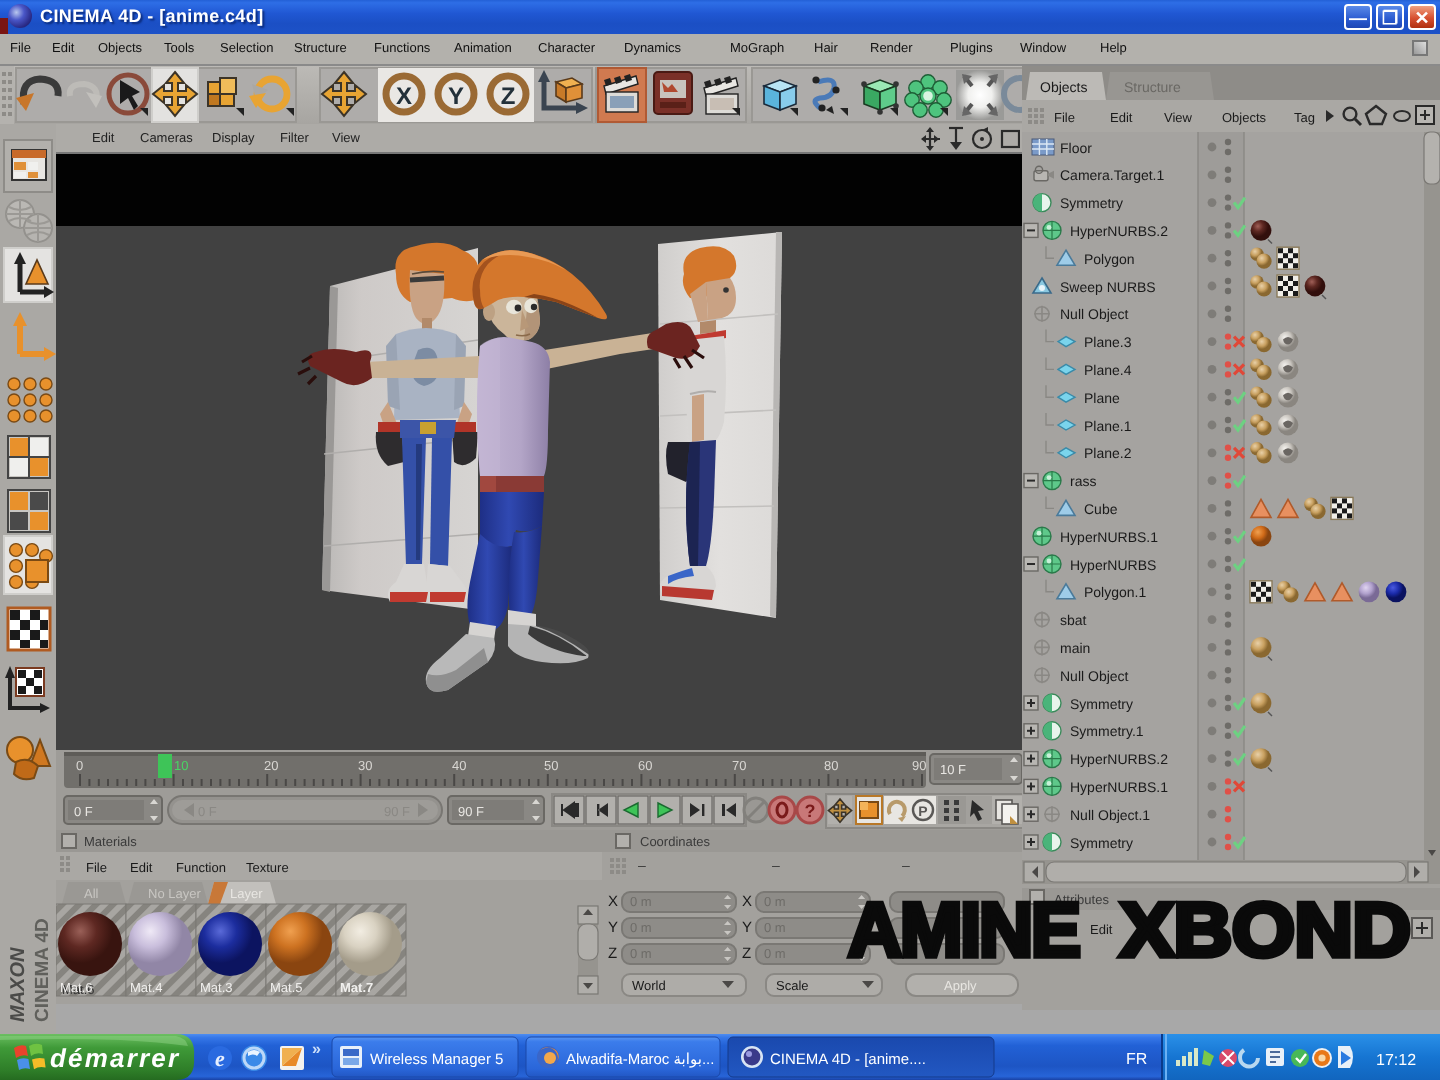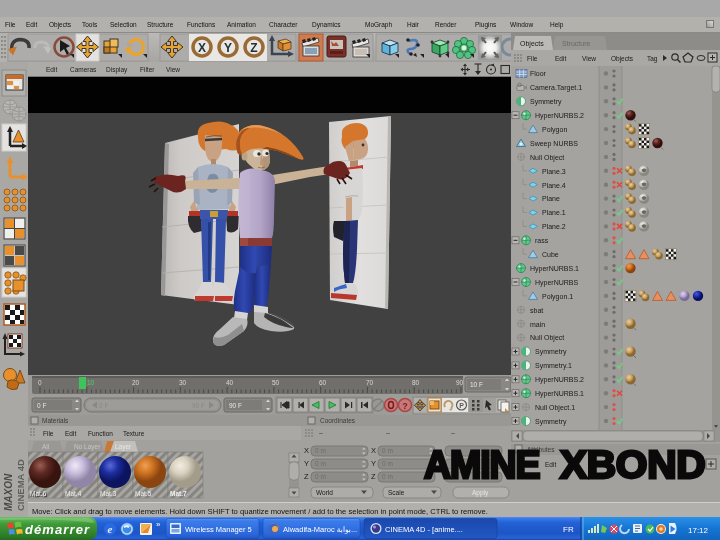--- a/index.html
+++ b/index.html
@@ -37,20 +37,28 @@
 #taskbar { left:0; top:517px; width:584px; height:23px;
   background:linear-gradient(#4f90f5 0%, #3a80ee 9%, #2364da 25%, #1f5bd0 60%, #1d55c5 84%, #2f6fe0 100%); }
 .wm { position:absolute; color:#0a0a0a; font-weight:bold; font-size:36px;
   -webkit-text-stroke:2.6px #0a0a0a; white-space:nowrap; transform-origin:left top; top:443px; }
 #wm1 { left:424px; transform:scale(1.04,1.06); letter-spacing:-1px; }
 #wm2 { left:560px; transform:scale(1.13,1.06); letter-spacing:-0.3px; }
 </style>
 </head>
 <body>
 <div id="screen">
+  <div class="abs" id="titlebar">
+    <div style="position:absolute;left:0;top:9px;width:4px;height:8px;background:#7a1512"></div>
+    <div id="c4dicon"></div>
+    <div class="ttext">CINEMA 4D - [anime.c4d]</div>
+    <div class="winbtn" id="btnmin" style="right:34px;">—</div>
+    <div class="winbtn" id="btnmax" style="right:18px;">❐</div>
+    <div class="winbtn" id="btnclose" style="right:2px;">✕</div>
+  </div>
   <div class="abs" id="menubar">
     <span style="left:5px">File</span>
       <span style="left:26px">Edit</span>
       <span style="left:49px">Objects</span>
     <span style="left:82px">Tools</span>
       <span style="left:110px">Selection</span>
       <span style="left:147px">Structure</span>
     <span style="left:187px">Functions</span>
       <span style="left:227px">Animation</span>
       <span style="left:269px">Character</span>
@@ -1194,23 +1202,20 @@
   <path d="M196 400 l3 3 l-3 3 Z" fill="#4a4846"></path>
   <rect x="0" y="409" width="209" height="63" fill="#a3a19d"></rect>
   <rect x="0" y="411" width="209" height="11" fill="#9a9894"></rect>
   <rect x="4" y="412" width="7" height="7" fill="#b2b0ac" stroke="#6a6864"></rect>
   <text x="16" y="419" font-family="Liberation Sans" font-size="6.5" fill="#3a3a3a">Attributes</text>
   <text x="16" y="434" font-family="Liberation Sans" font-size="6.5" fill="#1a1a1a">File</text>
       <text x="34" y="434" font-family="Liberation Sans" font-size="6.5" fill="#1a1a1a">Edit</text>
   <rect x="195" y="426" width="10" height="10" fill="#b0aeaa" stroke="#5a5856"></rect>
       <path d="M200 428 v6 M197 431 h6" stroke="#2a2a2a" stroke-width="1"></path>
   </svg>
-  <div class="abs" id="statusbar">
-      <span style="position:absolute;left:4px;top:4px">Move: Click and drag to move elements. Hold down SHIFT to quantize movement / add to the selection in point mode, CTRL to remove.</span>
-    </div>
   <div class="abs" id="taskbar">
   <svg width="720" height="23" viewBox="0 0 720 23">
     <defs>
       <linearGradient id="tbbg" x1="0" y1="0" x2="0" y2="1">
         <stop offset="0" stop-color="#4e8df1"></stop>
             <stop offset="0.08" stop-color="#3677e8"></stop>
             <stop offset="0.25" stop-color="#2261d6"></stop>
         <stop offset="0.7" stop-color="#1d55c4"></stop>
             <stop offset="0.92" stop-color="#2764d8"></stop>
             <stop offset="1" stop-color="#1941a5"></stop>

